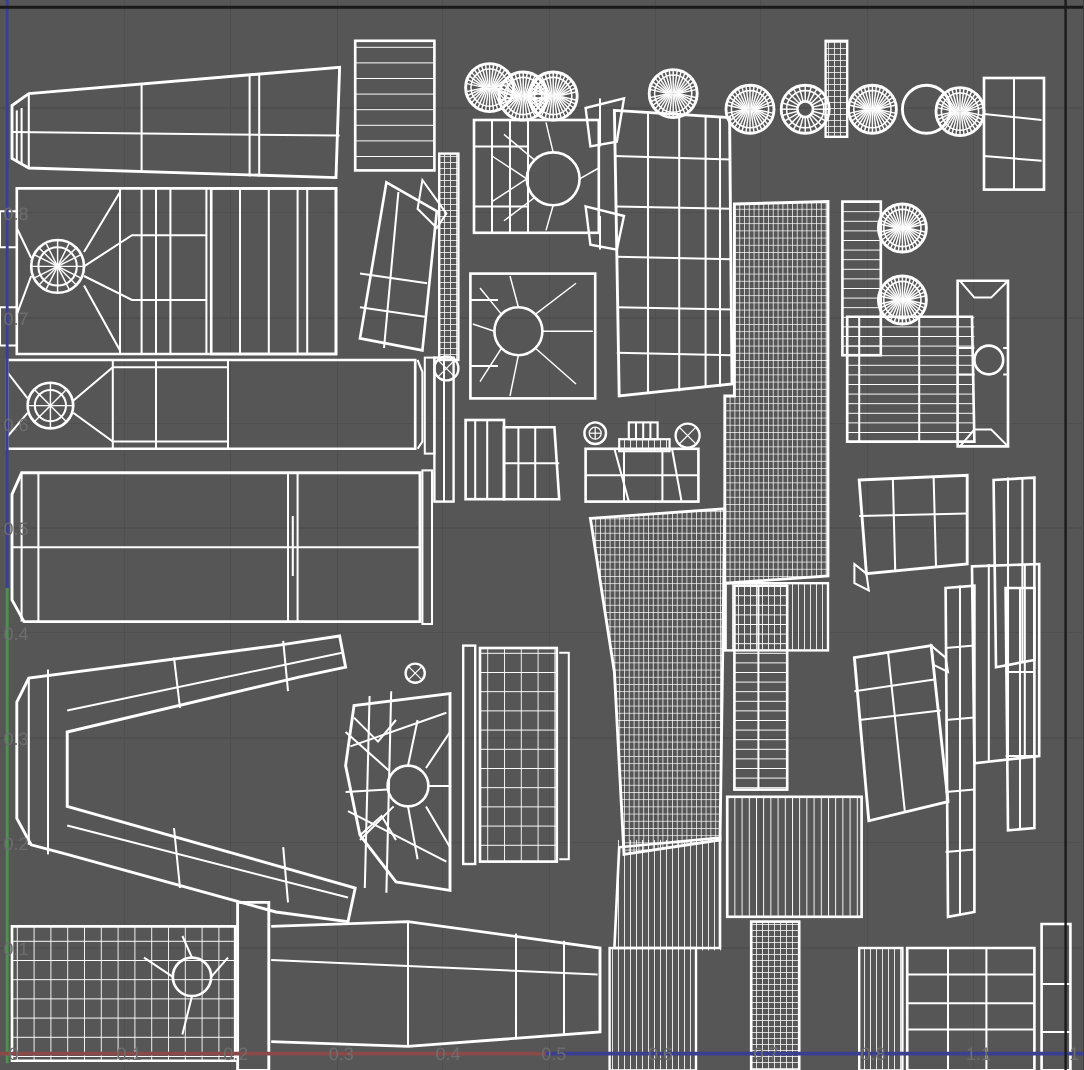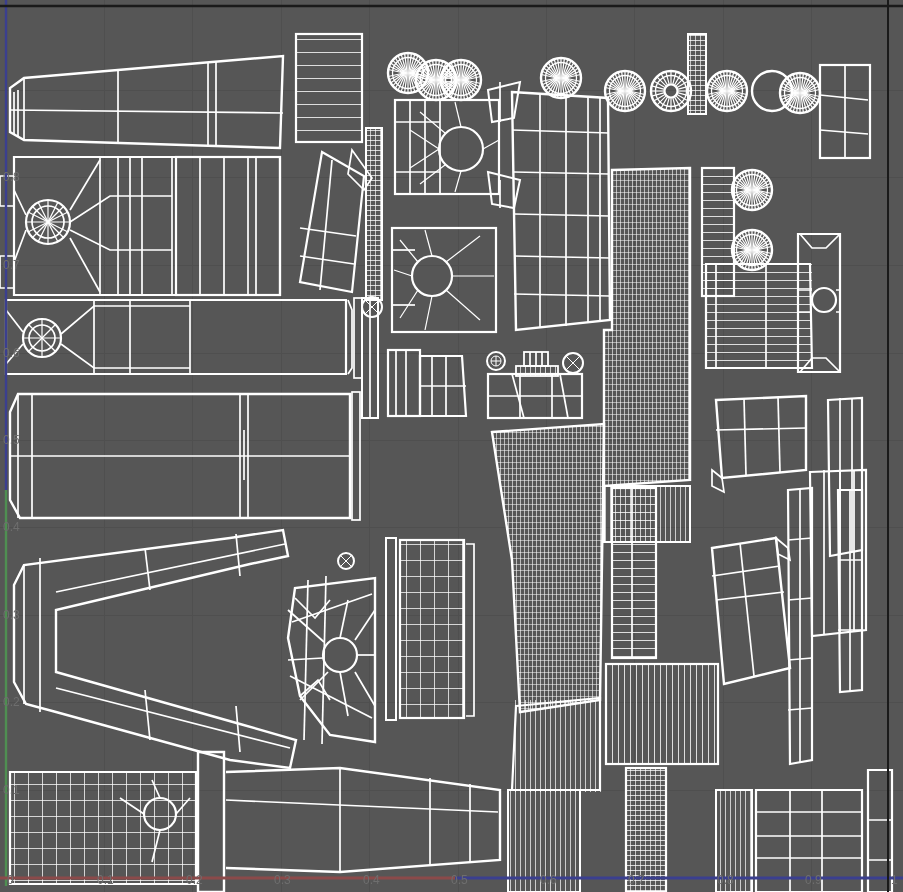--- a/index.html
+++ b/index.html
@@ -7,21 +7,21 @@
   body{font-family:"Liberation Sans",sans-serif;}
   #viewport{
     position:relative;width:903px;height:892px;overflow:hidden;
     background:#565656;
   }
   #gridlayer,#uvlayer,#axislayer,#rulerlayer{
     position:absolute;left:0;top:0;width:903px;height:892px;
   }
   .ruler-label{
     position:absolute;font-family:"Liberation Sans",sans-serif;
-    font-size:12px;color:#6e6e6e;letter-spacing:0px;
+    font-size:15px;color:#6e6e6e;letter-spacing:0px;
     user-select:none;pointer-events:none;white-space:nowrap;
   }
   .ruler-label.x{bottom:5px;}
   .ruler-label.y{left:3px;}
   svg{display:block;}
 </style>
 </head>
 <body>
 
 <div id="viewport">
@@ -516,21 +516,21 @@
   <div id="rulerlayer">
     <span class="ruler-label x" style="left:7px;">0</span>
     <span class="ruler-label x" style="left:97px;">0.1</span>
     <span class="ruler-label x" style="left:186px;">0.2</span>
     <span class="ruler-label x" style="left:274px;">0.3</span>
     <span class="ruler-label x" style="left:363px;">0.4</span>
     <span class="ruler-label x" style="left:451px;">0.5</span>
     <span class="ruler-label x" style="left:540px;">0.6</span>
     <span class="ruler-label x" style="left:628px;">0.7</span>
     <span class="ruler-label x" style="left:717px;">0.8</span>
-    <span class="ruler-label x" style="left:805px;">0.9</span>
+    <span class="ruler-label x" style="left:805px;">1.1</span>
     <span class="ruler-label x" style="left:891px;">1</span>
 
     <span class="ruler-label y" style="top:170px;">0.8</span>
     <span class="ruler-label y" style="top:258px;">0.7</span>
     <span class="ruler-label y" style="top:346px;">0.6</span>
     <span class="ruler-label y" style="top:433px;">0.5</span>
     <span class="ruler-label y" style="top:520px;">0.4</span>
     <span class="ruler-label y" style="top:608px;">0.3</span>
     <span class="ruler-label y" style="top:695px;">0.2</span>
     <span class="ruler-label y" style="top:783px;">0.1</span>

